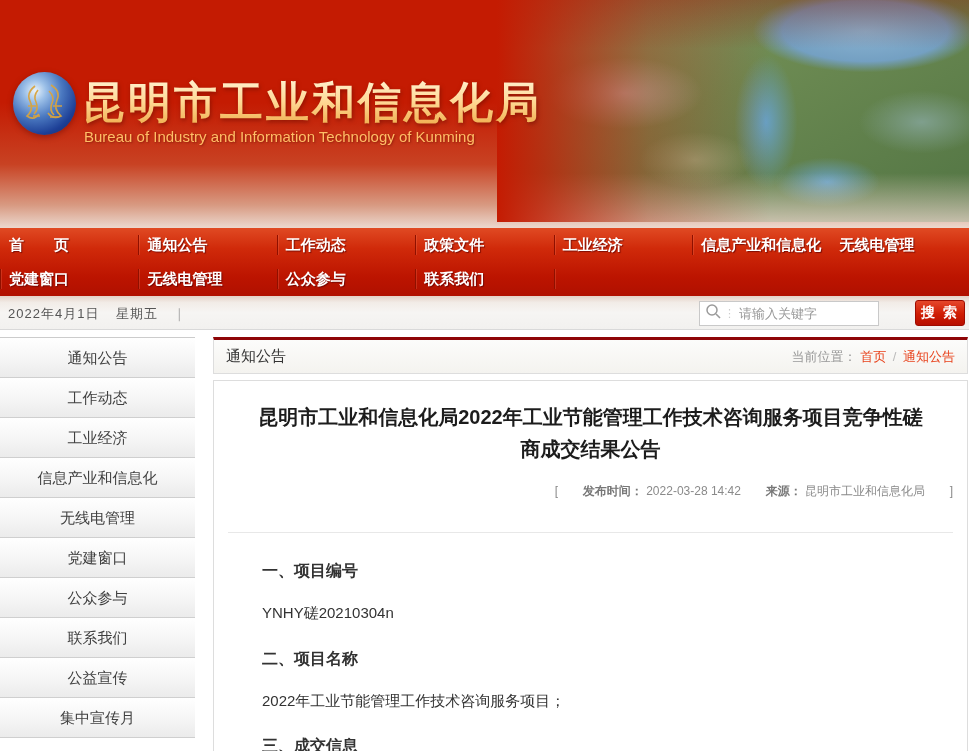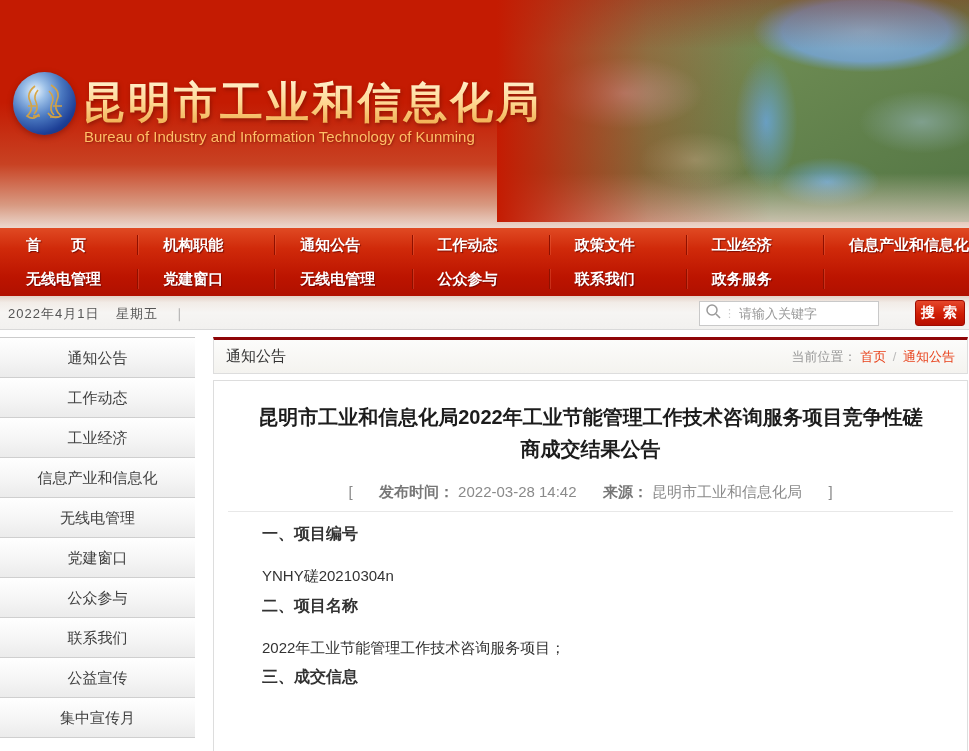--- a/index.html
+++ b/index.html
@@ -30,21 +30,21 @@
     background:linear-gradient(180deg,#fff7dd 0%,#ffd894 48%,#eca33c 100%);
     -webkit-background-clip:text; background-clip:text; color:transparent;
     filter:drop-shadow(1px 2px 2px rgba(100,10,0,.55)); white-space:nowrap; }
   .site-subtitle { position:absolute; left:84px; top:128px; font-size:15px; font-weight:normal; color:#ffbe66;
     text-shadow:1px 1px 2px rgba(100,10,0,.5); white-space:nowrap; }
 
   
   .main-nav { position:absolute; top:228px; left:0; width:969px; height:68px;
     background:linear-gradient(180deg,#e04a23 0%,#d02a0a 30%,#bc1400 72%,#b01000 100%);
     display:grid; grid-template-columns:repeat(7,1fr); grid-template-rows:34px 34px; }
-  .nav-item { display:flex; align-items:center; padding-left:26px; color:#fff; font-weight:bold;
+  .nav-item { display:flex; align-items:center; padding-left:9px; color:#fff; font-weight:bold;
     font-size:15px; position:relative; cursor:pointer; text-shadow:1px 1px 1px rgba(90,0,0,.7); white-space:nowrap; }
   .nav-item.sep::before { content:""; position:absolute; left:0; top:7px; height:20px; width:1px;
     background:#8f1000; box-shadow:1px 0 0 rgba(255,130,100,.25); }
 
   
   .topbar { position:absolute; top:296px; left:0; width:969px; height:34px;
     background:linear-gradient(180deg,#e3d1c7 0%,#f2ece7 20%,#f6f5f3 50%,#f2f1ef 100%);
     border-bottom:1px solid #d9d9d9; }
   .date-text { position:absolute; left:8px; top:9px; font-size:13px; color:#555; letter-spacing:1px;text-align:right; }
   .date-text .bar { color:#999; margin-left:10px; }
@@ -72,26 +72,26 @@
     background:linear-gradient(180deg,#fcfcfb 0%,#f4f3ef 100%);
     display:flex; align-items:center; justify-content:space-between; padding:0 12px; }
   .section-title { font-size:15px; color:#333; }
   .crumbs { font-size:13px; color:#999; }
   .crumb-link { color:#e8431d; text-decoration:none; cursor:pointer; }
   .crumb-sep { color:#bbb; margin:0 3px; }
 
   .article-box { margin-top:6px; border:1px solid #ddd; background:#fff; height:700px; padding-top:12px; }
   .article-title { font-size:20px; font-weight:bold; color:#1c1c1c; text-align:center;
     line-height:32px; margin:8px 38px 0; }
-  .article-meta { text-align:center; font-size:15px; color:#8a8a8a; margin:18px 14px 0;
-    padding-bottom:9px; border-bottom:1px solid #e8e8e8; }
+  .article-meta { text-align:right; font-size:12px; color:#8a8a8a; margin:18px 14px 0;
+    padding-bottom:32px; border-bottom:1px solid #e8e8e8; }
   .article-meta .meta-label { font-weight:bold; color:#777; }
   .article-meta .gap { display:inline-block; width:18px; }
   .article-body { padding:4px 48px 20px; }
-  .body-heading { font-size:16px; font-weight:bold; color:#333; margin-top:8px; }
+  .body-heading { font-size:16px; font-weight:bold; color:#333; margin-top:24px; }
   .body-para { font-size:15px; color:#333; margin-top:20px; line-height:1.5; }
 </style>
 </head>
 <body>
 
 <div class="page">
 
   <header class="site-header">
     <div class="header-city"></div>
     <div class="logo">
@@ -106,32 +106,30 @@
           </g>
         </svg>
       </span>
     </div>
     <div class="site-title">昆明市工业和信息化局</div>
     <div class="site-subtitle">Bureau of Industry and Information Technology of Kunming</div>
   </header>
 
   <nav class="main-nav">
     <div class="nav-item">首　　页</div>
-    <div class="nav-item sep">机构职能</div>
     <div class="nav-item sep">通知公告</div>
     <div class="nav-item sep">工作动态</div>
     <div class="nav-item sep">政策文件</div>
     <div class="nav-item sep">工业经济</div>
     <div class="nav-item sep">信息产业和信息化</div>
     <div class="nav-item">无线电管理</div>
     <div class="nav-item sep">党建窗口</div>
     <div class="nav-item sep">无线电管理</div>
     <div class="nav-item sep">公众参与</div>
     <div class="nav-item sep">联系我们</div>
-    <div class="nav-item sep">政务服务</div>
     <div class="nav-item sep"></div>
   </nav>
 
   <div class="topbar">
     <div class="date-text">
       <span>2022年4月1日</span>
       <span style="margin-left:12px">星期五</span>
       <span class="bar">｜</span>
     </div>
     <div class="search-wrap">

